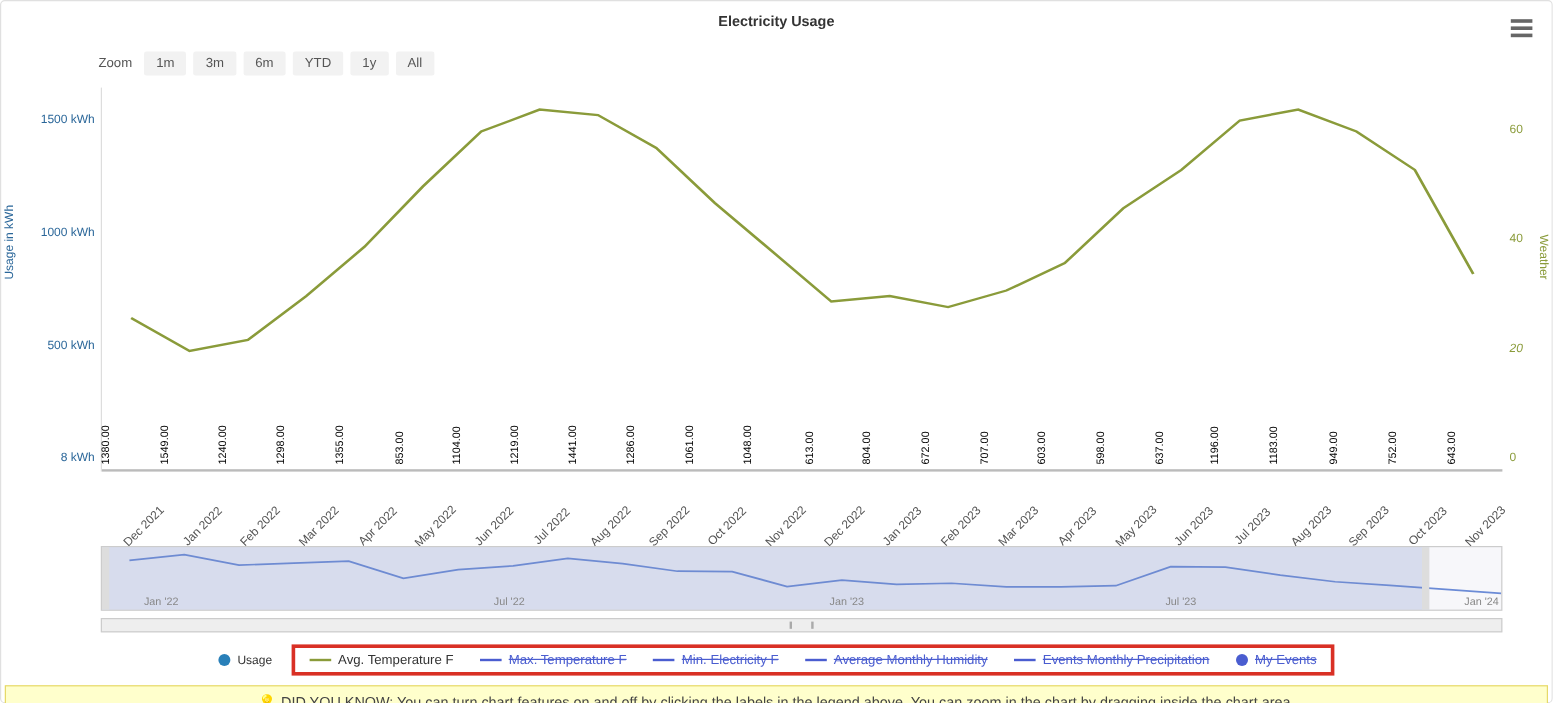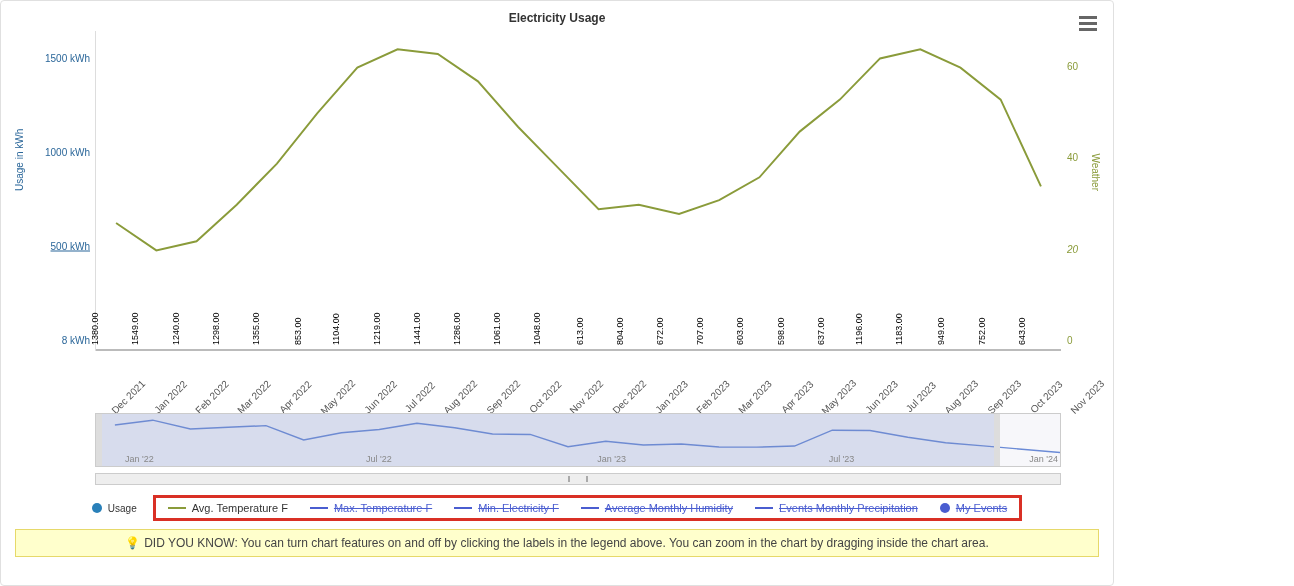--- a/index.html
+++ b/index.html
@@ -1,17 +1,17 @@
 <!DOCTYPE html>
 <html><head>
 <meta charset="utf-8">
 <style>
 * { box-sizing: border-box; margin: 0; padding: 0; }
 body { font-family: "Segoe UI", Arial, sans-serif; background: #fff; color: #333; font-size: 12px; }
-.wrapper { width: 1114px; height: 586px; border: 1px solid #e0e0e0; border-radius: 4px; position: relative; padding: 8px 12px 0; }
+.wrapper { width: 1294px; height: 586px; border: 1px solid #e0e0e0; border-radius: 4px; position: relative; padding: 8px 1px 0; }
 .hamburger { position: absolute; top: 12px; right: 16px; cursor: pointer; }
 .hamburger div { width: 18px; height: 3px; background: #666; margin: 3px 0; }
 .title { text-align: center; font-size: 12px; color: #333; font-weight: 600; margin-top: 2px; margin-bottom: 6px; }
 .zoom-row { display: flex; align-items: center; gap: 6px; margin: 18px 0 10px 80px; }
 .zoom-label { font-size: 11px; color: #555; margin-right: 4px; }
 .zoom-btn { background: #f2f2f2; border: none; padding: 4px 10px; font-size: 11px; color: #555; cursor: pointer; border-radius: 2px; }
 .chart-area { position: relative; height: 320px; margin: 0 40px 0 82px; border-left: 1px solid #ddd; }
 .y-axis-left { position: absolute; left: -62px; top: 0; bottom: 0; width: 56px; }
 .y-tick-l { position: absolute; right: 0; font-size: 10px; color: #2a6699; text-align: right; width: 100%; transform: translateY(-50%); }
 .y-axis-title-l { position: absolute; left: -82px; top: 50%; transform: rotate(-90deg) translateX(0); transform-origin: left top; font-size: 10px; color: #2a6699; white-space: nowrap; }
@@ -49,26 +49,30 @@
 <div class="wrapper">
 
   <div class="hamburger">
     <div></div>
       <div></div>
       <div></div>
   </div>
 
   <div class="title">Electricity Usage</div>
 
+  <div class="zoom-row">
+    <span class="zoom-label">Zoom</span>
+    <div id="zoom-buttons" style="display: contents;"><button class="zoom-btn">1m</button><button class="zoom-btn">3m</button><button class="zoom-btn">6m</button><button class="zoom-btn">YTD</button><button class="zoom-btn">1y</button><button class="zoom-btn">All</button></div>
+  </div>
 
   <div class="chart-area">
     <span class="y-axis-title-l">Usage in kWh</span>
     <div class="y-axis-left" id="y-left">
         <div class="y-tick-l" style="bottom: 0%;">8 kWh</div>
-        <div class="y-tick-l" style="bottom: 29.4118%; text-decoration: underline;">500 kWh</div>
+        <div class="y-tick-l" style="bottom: 29.4118%;">500 kWh</div>
         <div class="y-tick-l" style="bottom: 58.8235%; margin-top: 33px;">1000 kWh</div>
         <div class="y-tick-l" style="bottom: 88.2353%; margin-top: 16px;">1500 kWh</div>
       </div>
     <span class="y-axis-title-r">Weather</span>
     <div class="y-axis-right" id="y-right">
         <div class="y-tick-r" style="bottom: 0%;">0</div>
         <div class="y-tick-r" style="bottom: 28.5714%; font-style: italic;">20</div>
         <div class="y-tick-r" style="bottom: 57.1429%;">40</div>
         <div class="y-tick-r" style="bottom: 85.7143%;">60</div>
       </div>

